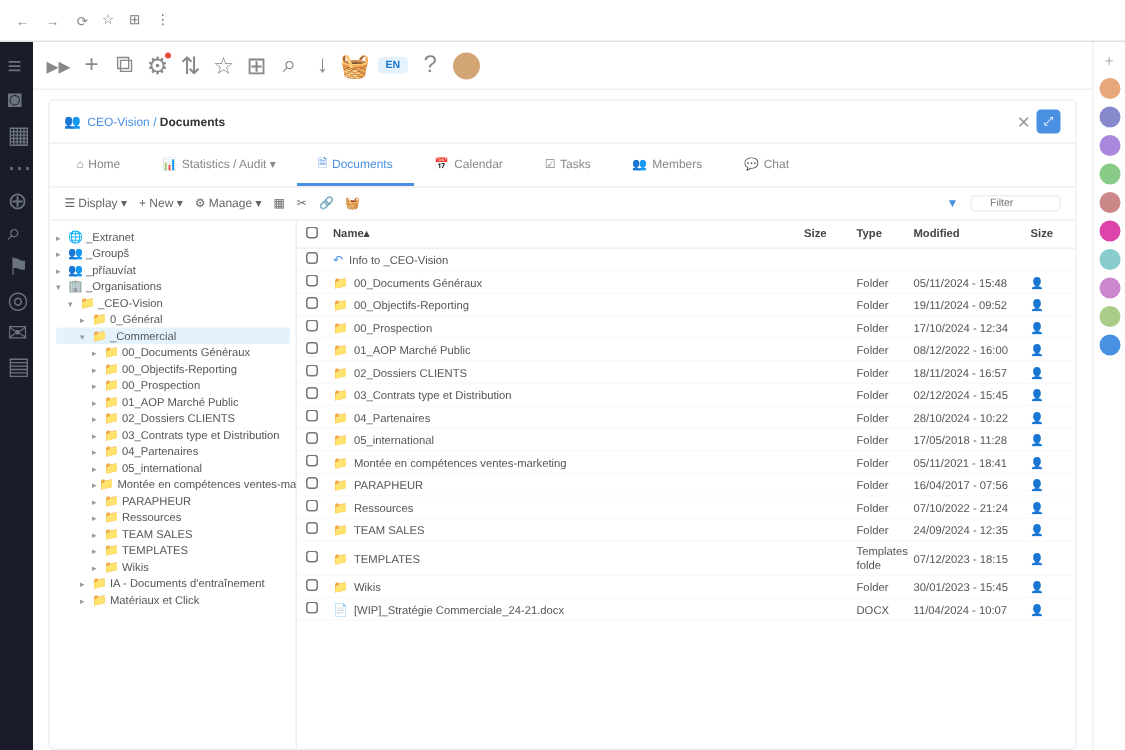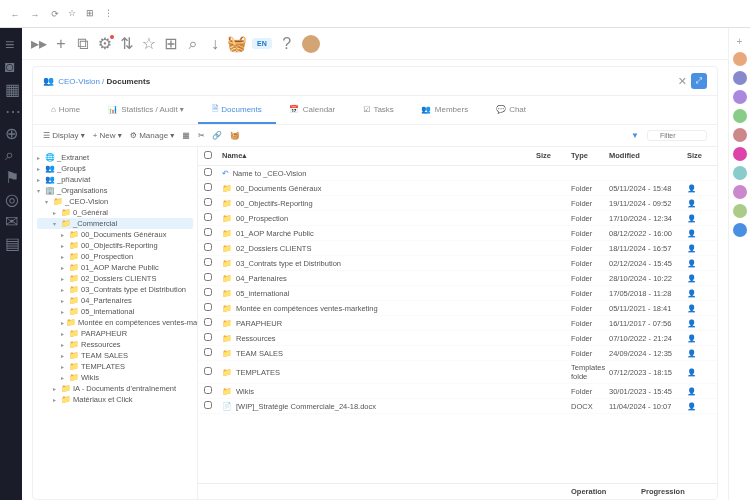--- a/index.html
+++ b/index.html
@@ -269,21 +269,21 @@
               <div class="th-size">Size</div>
               <div class="th-type">Type</div>
               <div class="th-mod">Modified</div>
               <div class="th-info">Size</div>
             </div>
             <div class="tbody" id="tbody">
                 <div class="row">
                   <div class="c-chk"><input type="checkbox" style=""></div>
                   <div class="c-name">
                     <span class="fico ">↶</span>
-                    <span>Name to _CEO-Vision</span>
+                    <span>Info to _CEO-Vision</span>
                   </div>
                   <div class="c-size"></div>
                   <div class="c-type"></div>
                   <div class="c-mod"></div>
                   <div class="c-info"></div>
                 </div>
                 <div class="row">
                   <div class="c-chk"><input type="checkbox" style=""></div>
                   <div class="c-name">
                     <span class="fico ">📁</span>
@@ -383,21 +383,21 @@
                   <div class="c-info">👤</div>
                 </div>
                 <div class="row">
                   <div class="c-chk"><input type="checkbox" style=""></div>
                   <div class="c-name">
                     <span class="fico ">📁</span>
                     <span>PARAPHEUR</span>
                   </div>
                   <div class="c-size"></div>
                   <div class="c-type">Folder</div>
-                  <div class="c-mod">16/11/2017 - 07:56</div>
+                  <div class="c-mod">16/04/2017 - 07:56</div>
                   <div class="c-info">👤</div>
                 </div>
                 <div class="row">
                   <div class="c-chk"><input type="checkbox" style=""></div>
                   <div class="c-name">
                     <span class="fico ">📁</span>
                     <span>Ressources</span>
                   </div>
                   <div class="c-size"></div>
                   <div class="c-type">Folder</div>
@@ -434,33 +434,28 @@
                   </div>
                   <div class="c-size"></div>
                   <div class="c-type">Folder</div>
                   <div class="c-mod">30/01/2023 - 15:45</div>
                   <div class="c-info">👤</div>
                 </div>
                 <div class="row">
                   <div class="c-chk"><input type="checkbox" style=""></div>
                   <div class="c-name">
                     <span class="fico ">📄</span>
-                    <span>[WIP]_Stratégie Commerciale_24-18.docx</span>
+                    <span>[WIP]_Stratégie Commerciale_24-21.docx</span>
                   </div>
                   <div class="c-size"></div>
                   <div class="c-type">DOCX</div>
                   <div class="c-mod">11/04/2024 - 10:07</div>
                   <div class="c-info">👤</div>
                 </div>
               </div>
-            <div class="tfoot">
-              <div style="flex:1"></div>
-              <div style="width:70px">Operation</div>
-              <div style="width:70px">Progression</div>
-            </div>
           </div>
         </div>
       </div>
     </div>
   </div>
 
   <div class="rrail" id="rrail">
     <span style="color:#aaa;font-size:10px">+</span>
   <div class="av" style="background: rgb(232, 168, 124);"></div>
       <div class="av" style="background: rgb(136, 136, 204);"></div>

